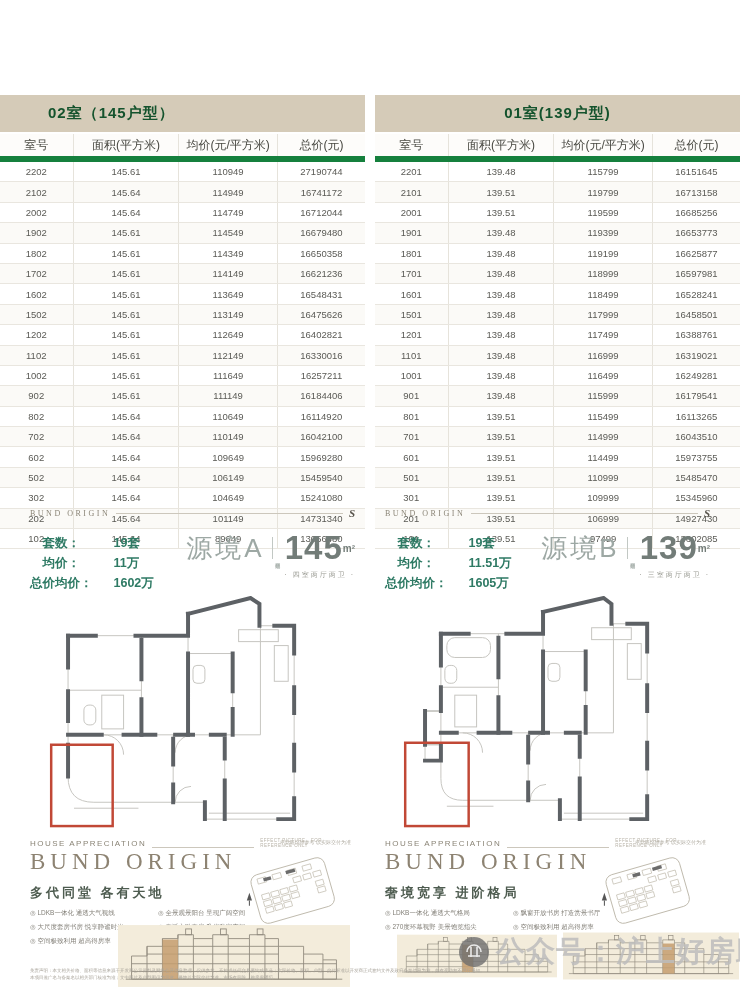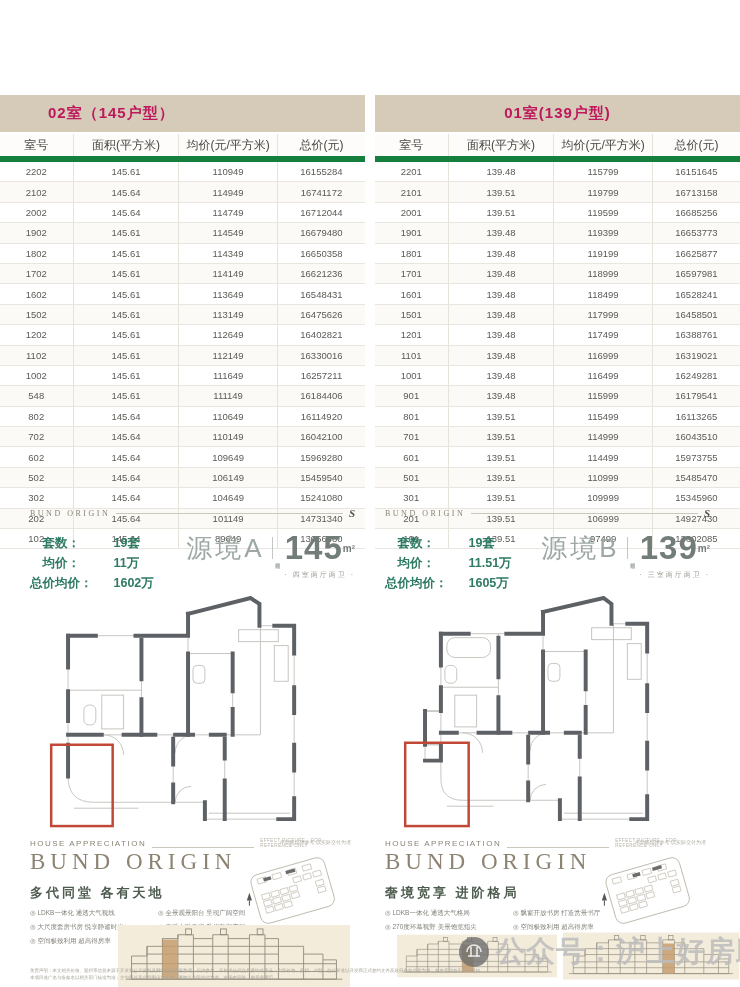--- a/index.html
+++ b/index.html
@@ -4,21 +4,21 @@
 <style>
   html,body{margin:0;padding:0;}
   body{
     width:740px;height:987px;position:relative;background:#ffffff;
     font-family:"Liberation Sans","DejaVu Sans",sans-serif;overflow:hidden;
   }
   
   .tables-row{position:absolute;top:95px;left:0;width:740px;display:flex;gap:10px;}
   .price-table{width:365px;}
   .table-title{height:37px;background:#d5cbb8;display:flex;align-items:center;
-    font-size:15px;font-weight:bold;color:#be185d;letter-spacing:1px;}
+    font-size:15px;font-weight:bold;color:#14532d;letter-spacing:1px;}
   .title-left{padding-left:48px;}
   .title-center{justify-content:center;}
   table.prices{width:100%;border-collapse:collapse;table-layout:fixed;margin-top:2px;}
   table.prices th{font-weight:normal;font-size:12px;color:#474740;height:20px;
     border-bottom:6px solid #15803d;background:#fdfcfa;}
   table.prices td{font-size:9.5px;color:#5a5a55;height:17.4px;text-align:center;
     border-bottom:1px solid #e9e6df;}
   table.prices td+td,table.prices th+th{border-left:1px solid #e6e3db;}
   table.prices tr:nth-child(even) td{background:#fbfaf7;}
   table.prices col.c1{width:20%;}table.prices col.c2{width:29%;}
@@ -93,21 +93,21 @@
             <th>均价(元/平方米)</th>
             <th>总价(元)</th>
           </tr>
       </thead>
       <tbody>
 
           <tr>
             <td>2202</td>
             <td>145.61</td>
             <td>110949</td>
-            <td>16155284</td>
+            <td>27190744</td>
           </tr>
 
           <tr>
             <td>2102</td>
             <td>145.64</td>
             <td>114949</td>
             <td>16741172</td>
           </tr>
 
           <tr>
@@ -167,21 +167,21 @@
           </tr>
 
           <tr>
             <td>1002</td>
             <td>145.61</td>
             <td>111649</td>
             <td>16257211</td>
           </tr>
 
           <tr>
-            <td>548</td>
+            <td>902</td>
             <td>145.61</td>
             <td>111149</td>
             <td>16184406</td>
           </tr>
 
           <tr>
             <td>802</td>
             <td>145.64</td>
             <td>110649</td>
             <td>16114920</td>

